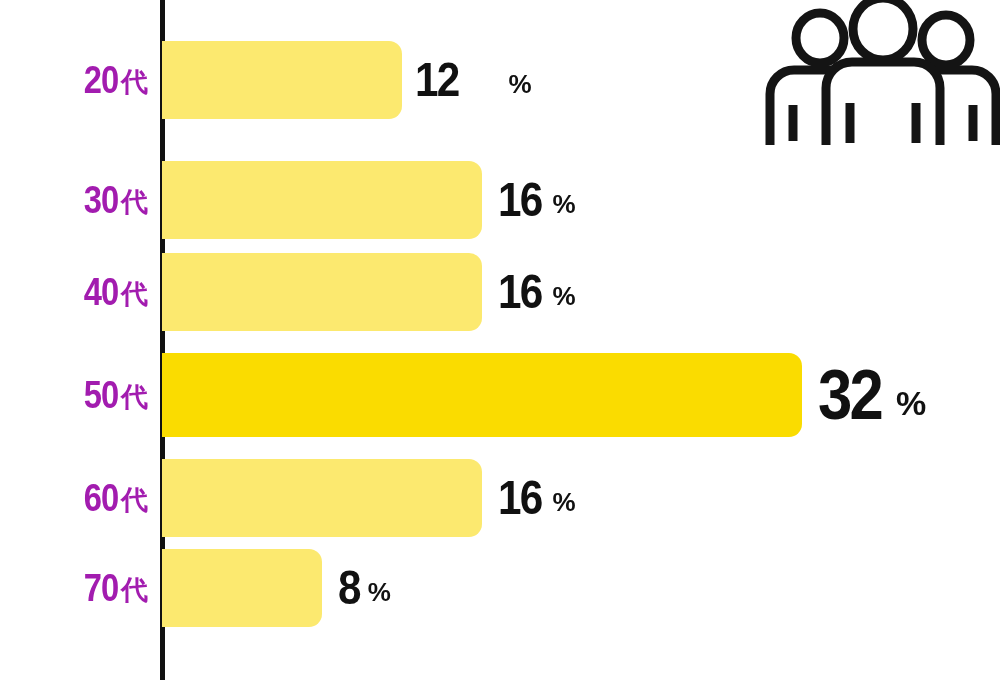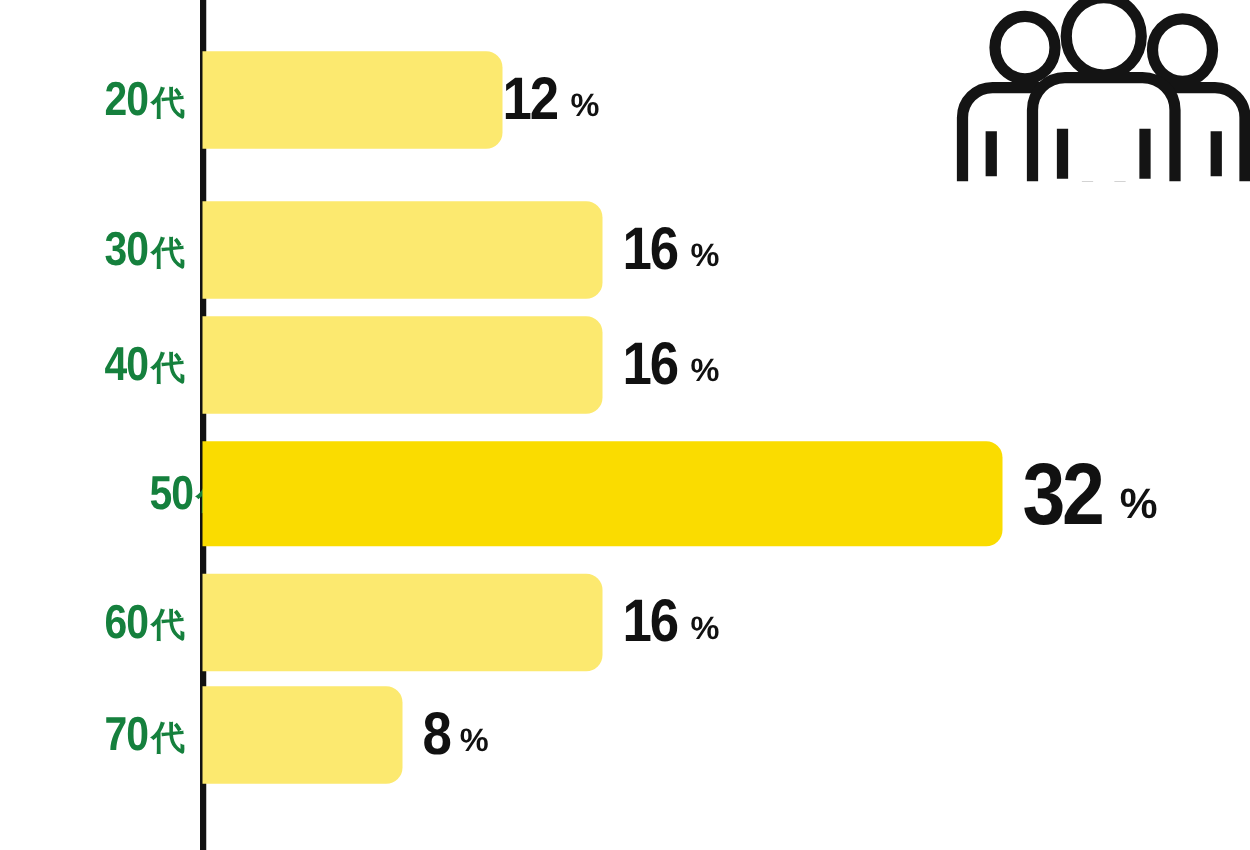--- a/index.html
+++ b/index.html
@@ -25,21 +25,21 @@
     position:absolute;
     left:0;
     height:78px;
     width:1000px;
   }
   .cat-label{
     position:absolute;
     left:0;top:0;
     width:148px;height:78px;
     display:flex;align-items:center;justify-content:flex-end;
-    color:#15803d;
+    color:#a21caf;
     white-space:nowrap;
   }
   .cat-num{
     font-size:38px;
     font-weight:bold;
     letter-spacing:-1px;
     line-height:1;
     transform:scaleX(.86);
     transform-origin:right center;
   }
@@ -106,21 +106,21 @@
 <div id="chart-root">
 
   <div class="axis-line"></div>
 
   <div class="row" style="top:41px;">
     <div class="cat-label">
       <span class="cat-num">20</span>
       <span class="cat-suffix">代</span>
     </div>
     <div class="bar" style="width:240px;"></div>
-    <div class="value" style="left:402px;">
+    <div class="value" style="left:415px;gap:39px;">
       <span class="value-num">12</span>
       <span class="value-unit">%</span>
     </div>
   </div>
 
   <div class="row" style="top:161px;">
     <div class="cat-label">
       <span class="cat-num">30</span>
       <span class="cat-suffix">代</span>
     </div>
@@ -137,21 +137,21 @@
       <span class="cat-suffix">代</span>
     </div>
     <div class="bar" style="width:320px;"></div>
     <div class="value" style="left:498px;">
       <span class="value-num">16</span>
       <span class="value-unit">%</span>
     </div>
   </div>
 
   <div class="row" style="top:353px;height:84px;">
-    <div class="cat-label" style="height:84px;padding-left:36px;">
+    <div class="cat-label" style="height:84px;">
       <span class="cat-num">50</span>
       <span class="cat-suffix">代</span>
     </div>
     <div class="bar highlight" style="width:640px;height:84px;"></div>
     <div class="value big" style="left:818px;height:84px;">
       <span class="value-num">32</span>
       <span class="value-unit">%</span>
     </div>
   </div>
 

